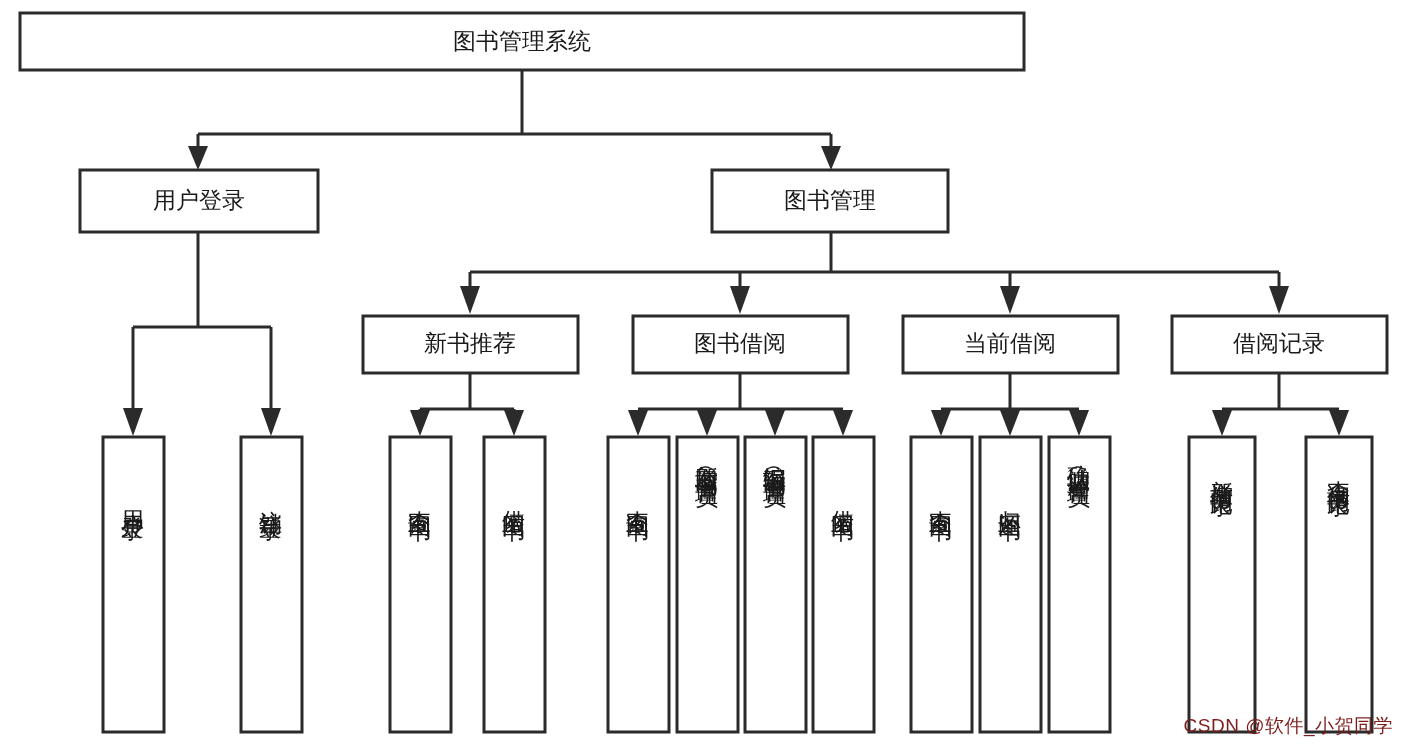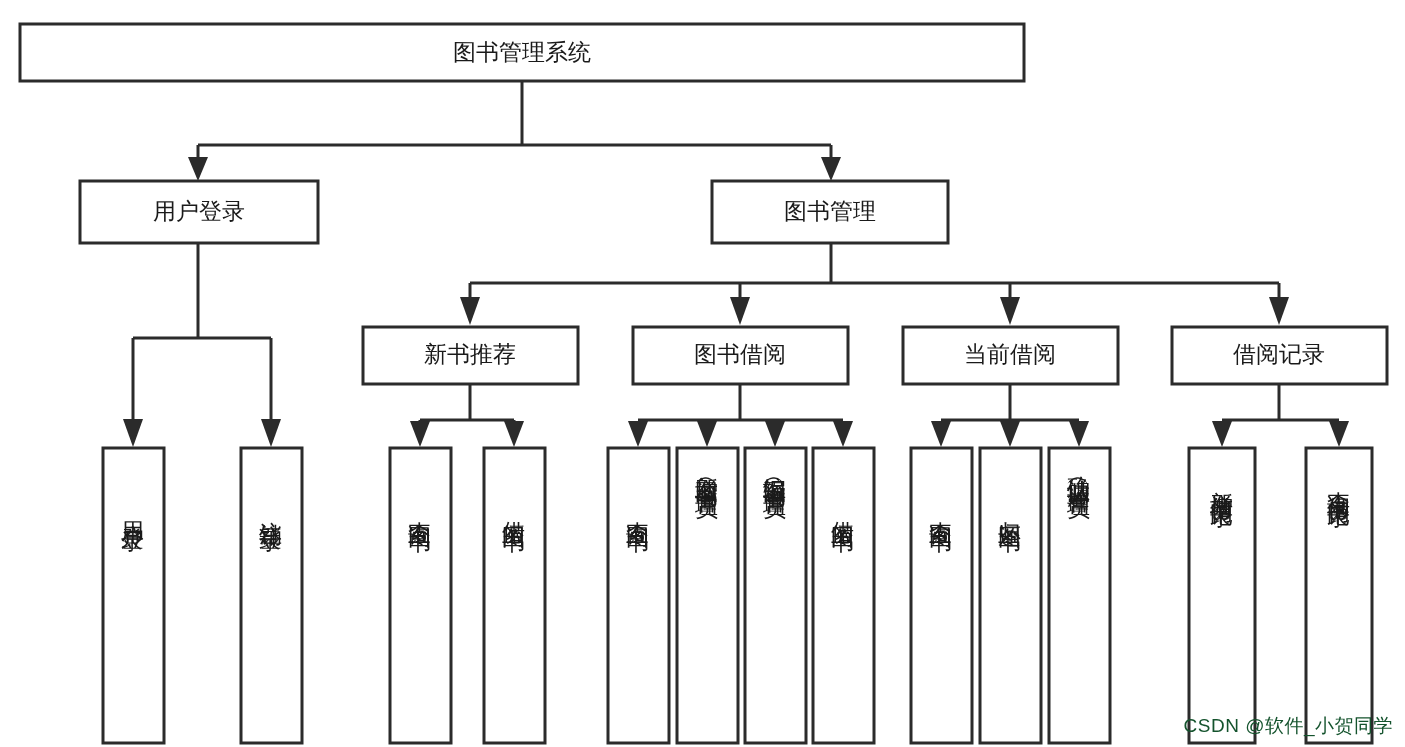--- a/index.html
+++ b/index.html
@@ -9,21 +9,21 @@
   }
   body {
     width: 1405px;
     height: 747px;
     font-family: "Liberation Sans", "DejaVu Sans", sans-serif;
     overflow: hidden;
     position: relative;
   }
   #diagram-root {
     position: absolute;
-    left: 0; top: 11px;
+    left: 0; top: 0;
     width: 1405px;
     height: 581px;
   }
   svg text {
     font-family: "Liberation Sans", "DejaVu Sans", sans-serif;
     fill: #1a1a1a;
   }
   .node-rect {
     fill: #ffffff;
     stroke: #2b2b2b;
@@ -49,21 +49,21 @@
   }
   .arrow-head {
     fill: #2b2b2b;
     stroke: none;
   }
   .watermark {
     position: absolute;
     right: 12px;
     bottom: 8px;
     font-size: 19px;
-    color: #14532d;
+    color: #7f1d1d;
     letter-spacing: 0.5px;
     white-space: nowrap;
     user-select: none;
   }
 </style>
 </head>
 <body>
 
 <div id="diagram-root">
   <svg width="1405" height="747" viewBox="0 0 1405 747" xmlns="http://www.w3.org/2000/svg">

